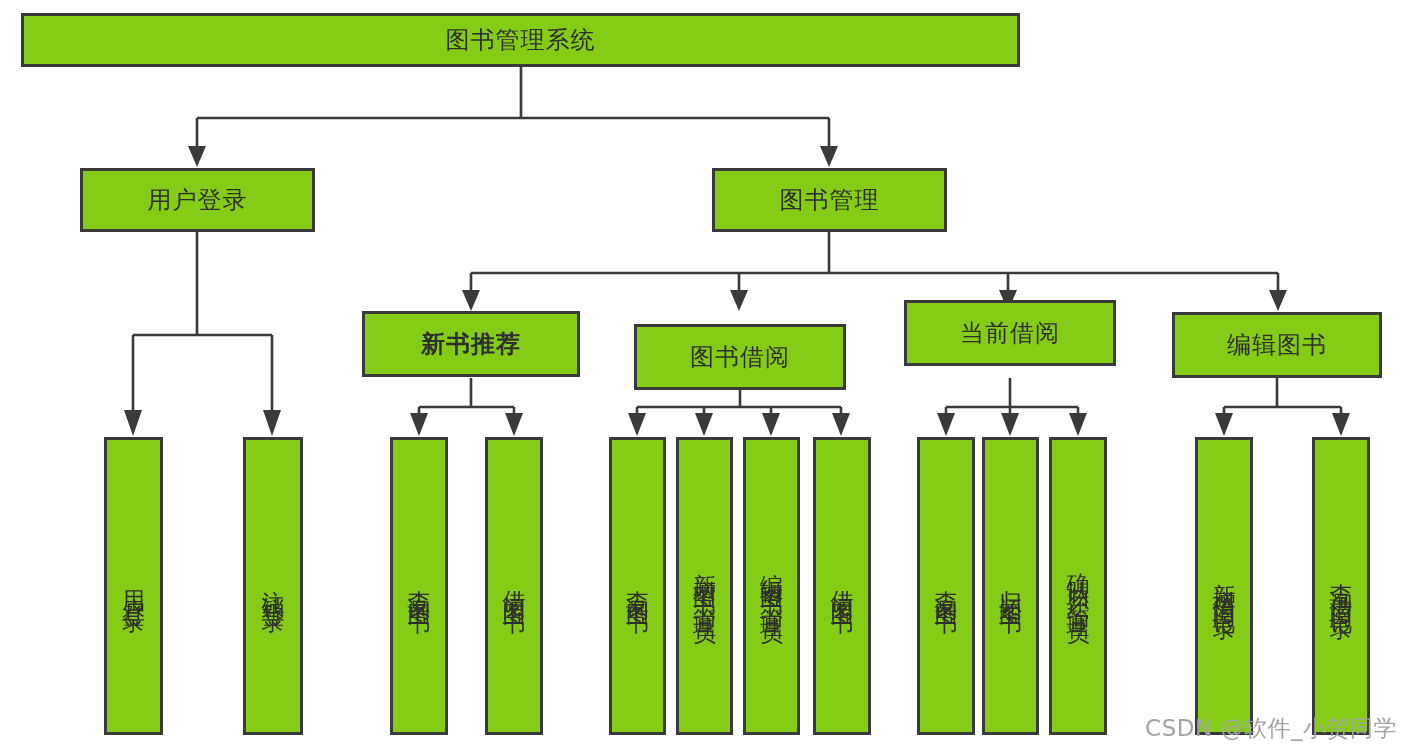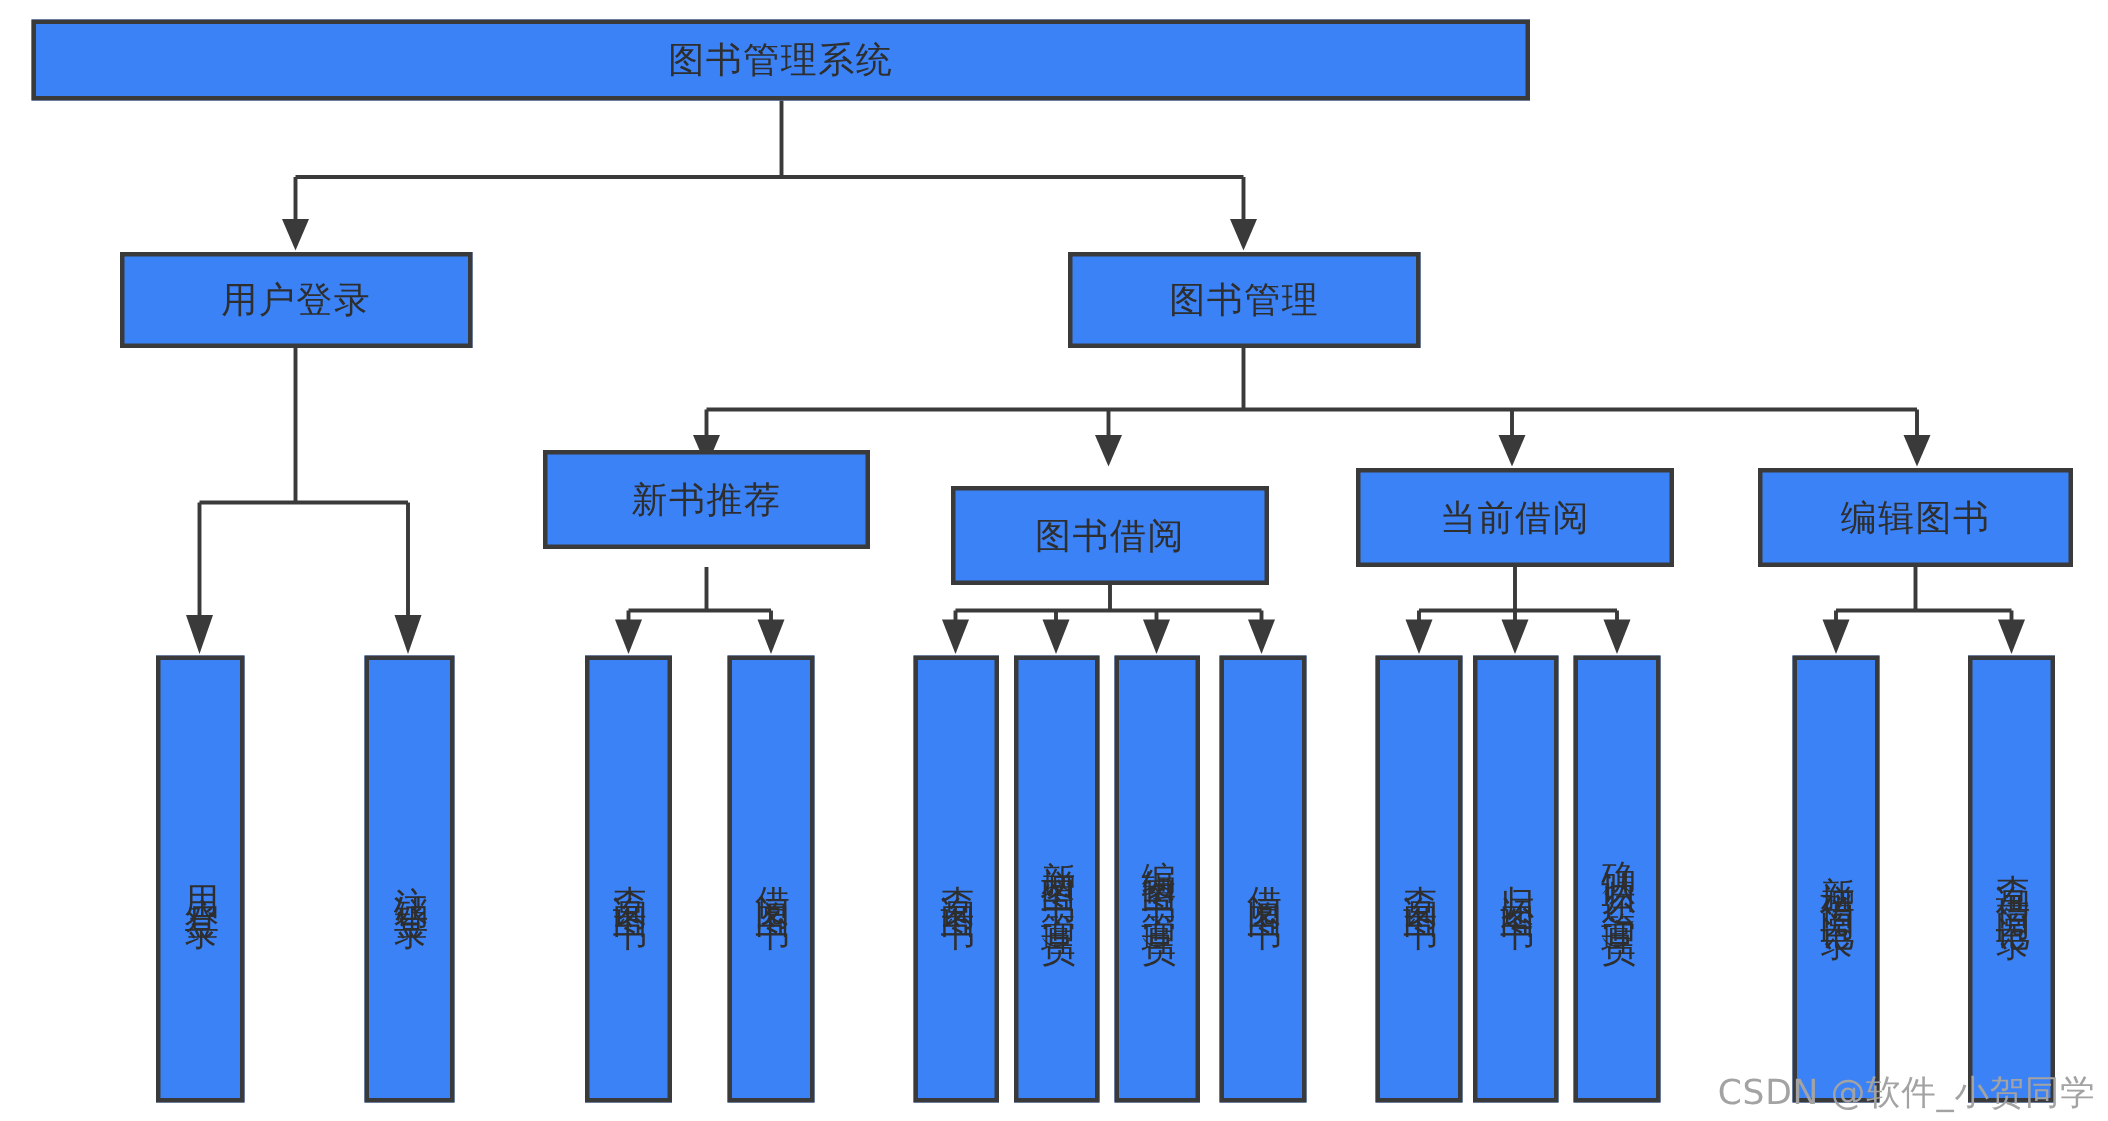--- a/index.html
+++ b/index.html
@@ -4,21 +4,21 @@
 <style>
   html,body{margin:0;padding:0;background:#fff;}
   .stage{
     position:relative;width:1405px;height:747px;background:#ffffff;overflow:hidden;
     font-family:"DejaVu Sans","Liberation Sans",sans-serif;
   }
   .wires{position:absolute;left:0;top:0;width:1405px;height:747px;}
   .wires path{fill:none;stroke:#3a3a3a;stroke-width:2.6;}
   .wires polygon{fill:#3a3a3a;stroke:none;}
   .node{
-    position:absolute;box-sizing:border-box;border:3px solid #3a3a3a;background:#3b82f6;
+    position:absolute;box-sizing:border-box;border:3px solid #3a3a3a;background:#84cc16;
     color:#2e2e2e;display:flex;align-items:center;justify-content:center;
   }
   .box-h{font-size:24px;letter-spacing:1px;white-space:nowrap;}
   .box-v{
     writing-mode:vertical-lr;text-orientation:mixed;
     font-size:23px;letter-spacing:7px;line-height:1;
   }
   .watermark{
     position:absolute;right:8px;bottom:3px;color:#a3a3a3;
     font-size:23px;letter-spacing:0.5px;white-space:nowrap;
@@ -64,23 +64,23 @@
       <polygon points="1215,413 1233,413 1224,436"></polygon>
       <polygon points="1332,413 1350,413 1341,436"></polygon>
     </g>
   </svg>
 
   <div class="node box-h" style="left:21px;top:13px;width:999px;height:54px;">图书管理系统</div>
 
   <div class="node box-h" style="left:80px;top:168px;width:235px;height:64px;">用户登录</div>
   <div class="node box-h" style="left:712px;top:168px;width:235px;height:64px;">图书管理</div>
 
-  <div class="node box-h" style="left:362px;top:300px;width:218px;height:66px;">新书推荐</div>
+  <div class="node box-h" style="left:362px;top:311px;width:218px;height:66px;font-weight:bold;">新书推荐</div>
   <div class="node box-h" style="left:634px;top:324px;width:212px;height:66px;">图书借阅</div>
-  <div class="node box-h" style="left:904px;top:312px;width:212px;height:66px;">当前借阅</div>
+  <div class="node box-h" style="left:904px;top:300px;width:212px;height:66px;">当前借阅</div>
   <div class="node box-h" style="left:1172px;top:312px;width:210px;height:66px;">编辑图书</div>
 
   <div class="node box-v" style="left:104px;top:437px;width:59px;height:298px;">用户登录</div>
   <div class="node box-v" style="left:243px;top:437px;width:60px;height:298px;">注销登录</div>
 
   <div class="node box-v" style="left:390px;top:437px;width:58px;height:298px;">查询图书</div>
   <div class="node box-v" style="left:485px;top:437px;width:58px;height:298px;">借阅图书</div>
 
   <div class="node box-v" style="left:609px;top:437px;width:57px;height:298px;">查询图书</div>
   <div class="node box-v" style="left:676px;top:437px;width:57px;height:298px;">新增图书（管理员）</div>

